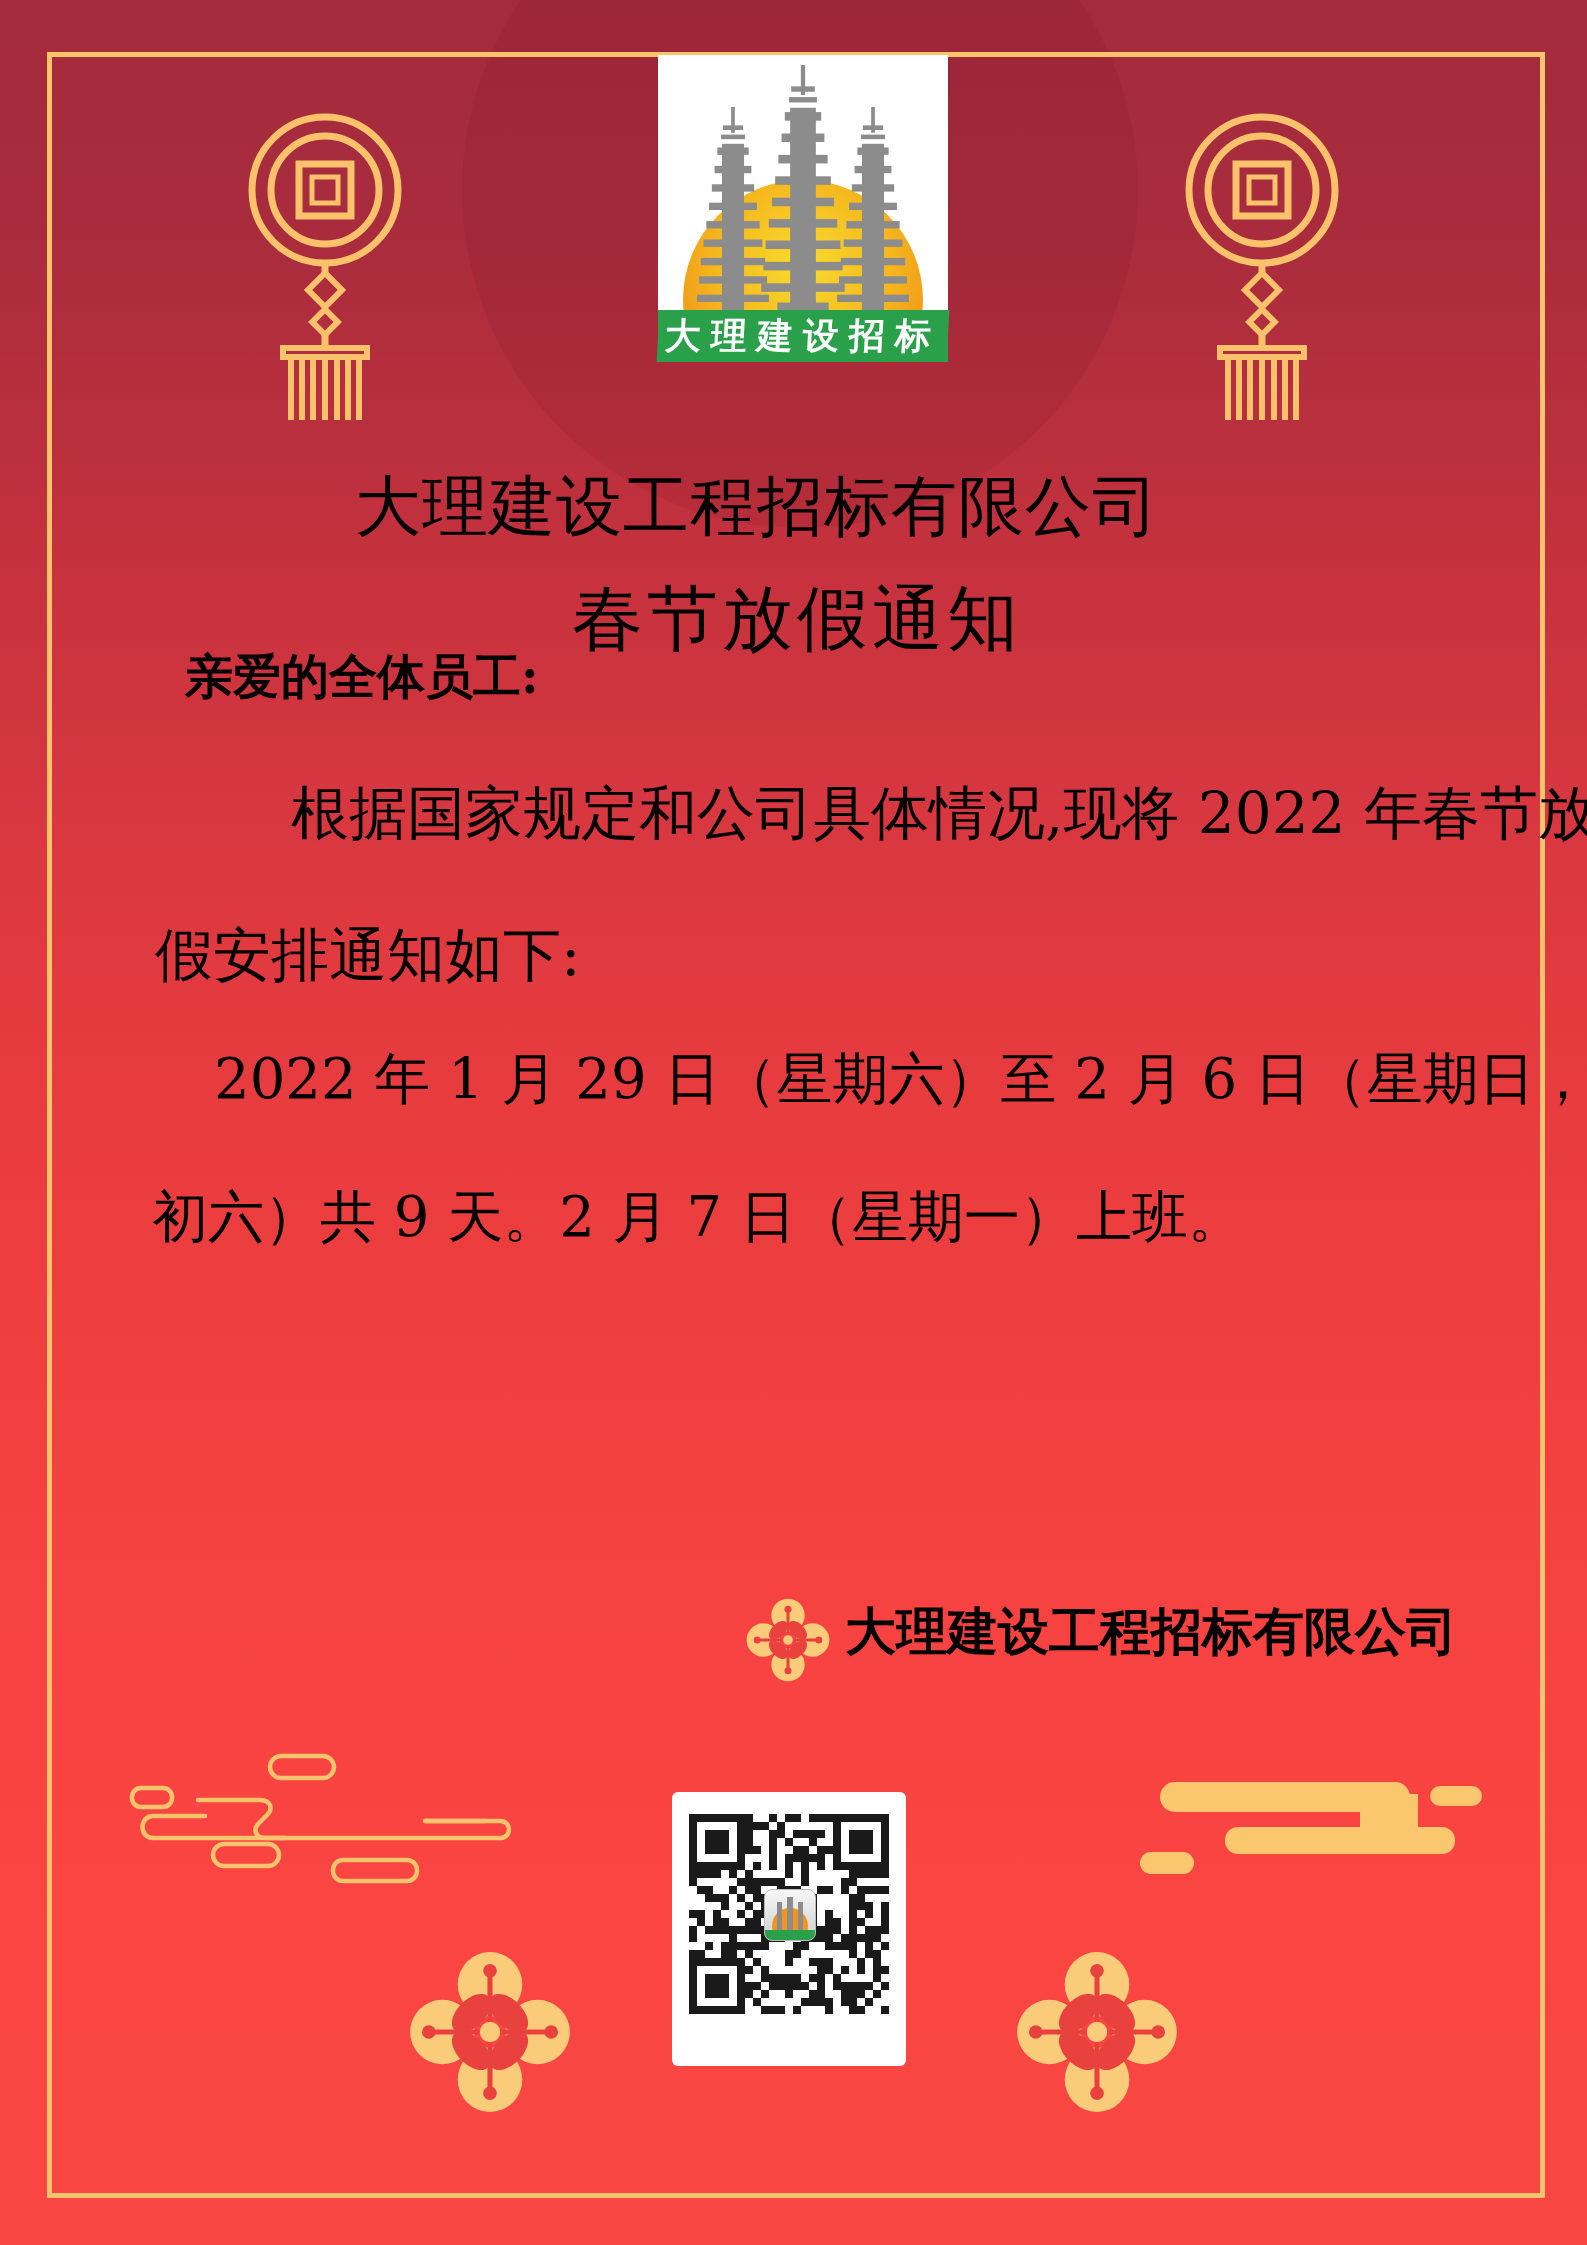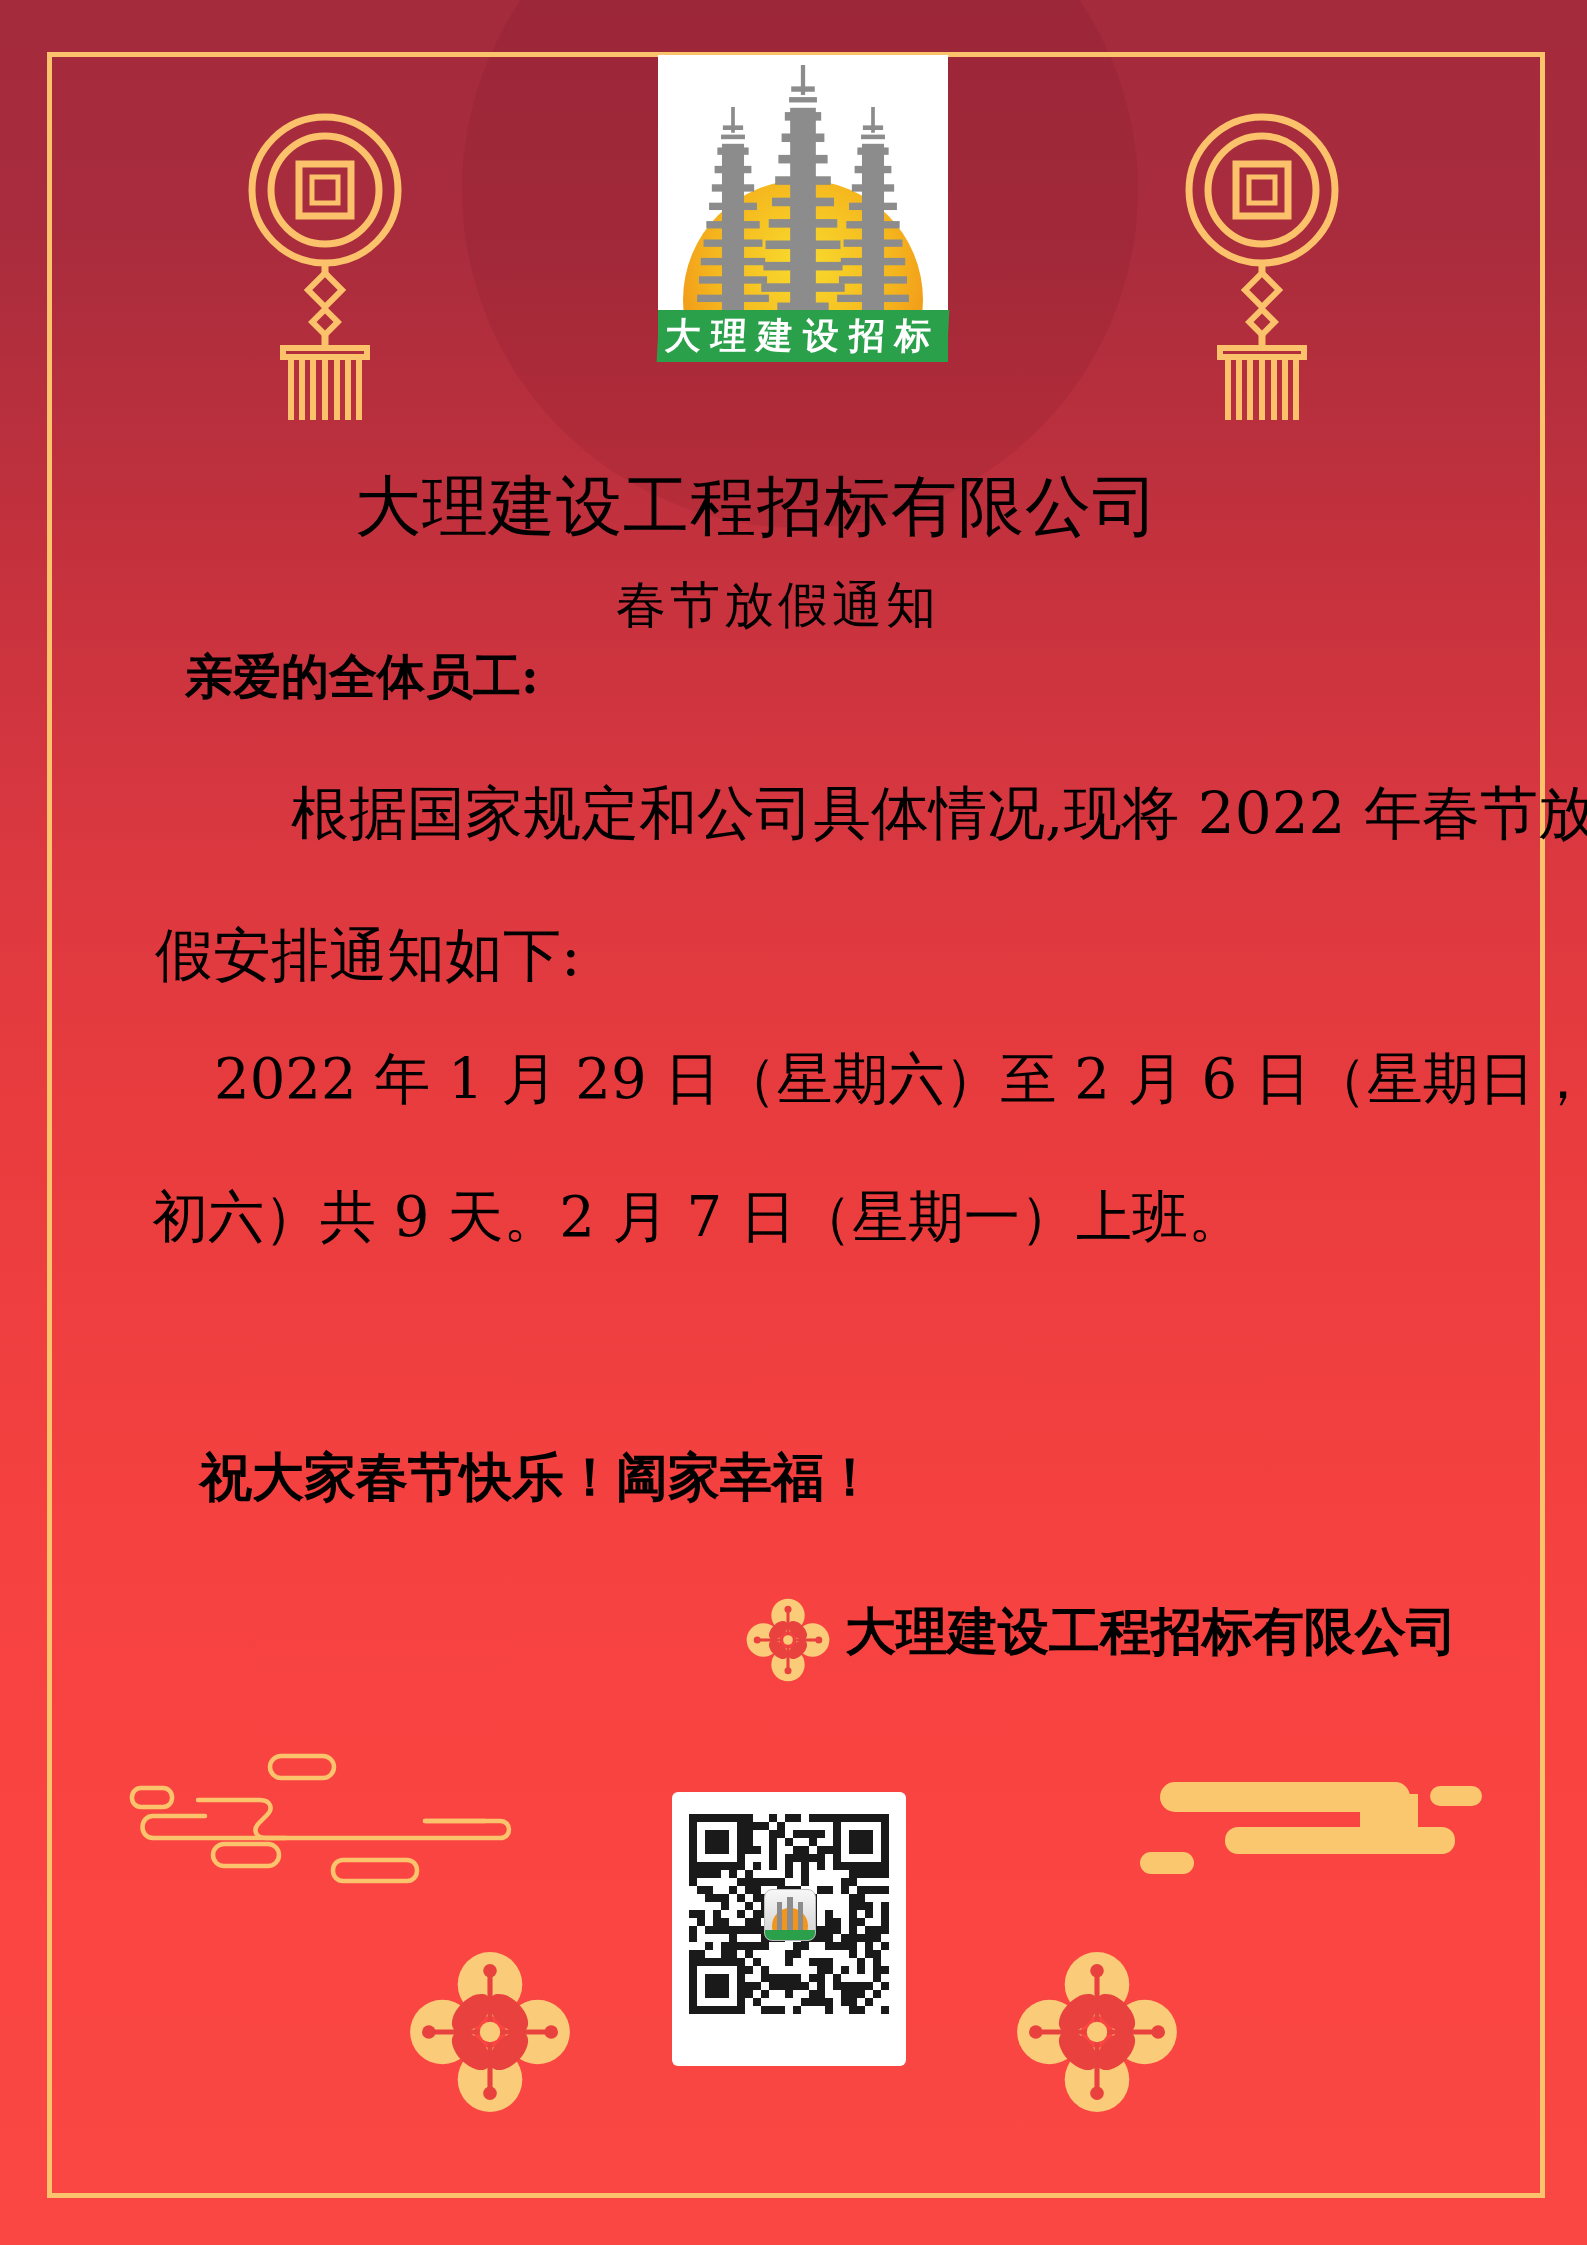--- a/index.html
+++ b/index.html
@@ -14,21 +14,21 @@
     border:5px solid #FBC46C;z-index:1;}
   .coin{position:absolute;top:58px;width:160px;height:380px;z-index:2;}
   .coin.left{left:245px;} .coin.right{left:1182px;}
   .logo{position:absolute;left:658px;top:55px;width:290px;height:307px;background:#fff;z-index:3;}
   .logo svg{position:absolute;left:0;top:0;}
   .logo-banner{position:absolute;left:0;bottom:0;width:290px;height:52px;background:#2AA04A;
     color:#fff;font-weight:bold;font-size:36px;line-height:52px;text-align:center;letter-spacing:10px;
     font-family:"DejaVu Sans","Liberation Sans",sans-serif;transform:skewX(-3deg);}
   .txt{position:absolute;color:#000;white-space:nowrap;z-index:4;}
   .t-title{left:355px;top:462px;font-size:66px;letter-spacing:1px;}
-  .t-subtitle{left:616px;top:572px;font-size:50px;letter-spacing:4px;}
+  .t-subtitle{left:572px;top:572px;font-size:71px;letter-spacing:4px;}
   .t-salutation{left:185px;top:645px;font-size:48px;font-weight:bold;}
   .t-p1a{left:291px;top:775px;font-size:58px;}
   .t-p1b{left:155px;top:917px;font-size:58px;}
   .t-p2a{left:200px;top:1042px;font-size:56px;margin-left:14px;}
   .t-p2b{left:152px;top:1180px;font-size:56px;}
   .t-p3{left:213px;top:1312px;font-size:50px;}
   .t-p4{left:200px;top:1443px;font-size:52px;font-weight:bold;}
   .t-company{left:845px;top:1598px;font-size:51px;font-weight:bold;}
   .t-date{left:1055px;top:1712px;font-size:50px;}
   .sig-flower{position:absolute;left:744px;top:1596px;width:88px;height:88px;z-index:4;}
@@ -127,21 +127,20 @@
   </div>
 
   <div class="txt t-title">大理建设工程招标有限公司</div>
   <div class="txt t-subtitle">春节放假通知</div>
 
   <div class="txt t-salutation">亲爱的全体员工:</div>
   <div class="txt t-p1a">根据国家规定和公司具体情况,现将 2022 年春节放</div>
   <div class="txt t-p1b">假安排通知如下:</div>
   <div class="txt t-p2a">2022 年 1 月 29 日（星期六）至 2 月 6 日（星期日，</div>
   <div class="txt t-p2b">初六）共 9 天。2 月 7 日（星期一）上班。</div>
-  <div class="txt t-p4">祝大家春节快乐！阖家幸福！</div>
 
   <svg class="sig-flower" viewBox="0 0 200 200">
     <g fill="#FACB78">
       <circle cx="100" cy="44" r="38"></circle>
         <circle cx="100" cy="156" r="38"></circle>
       <circle cx="44" cy="100" r="38"></circle>
         <circle cx="156" cy="100" r="38"></circle>
     </g>
     <g stroke="#E8413E" stroke-width="7">
       <line x1="100" y1="100" x2="100" y2="32"></line>

